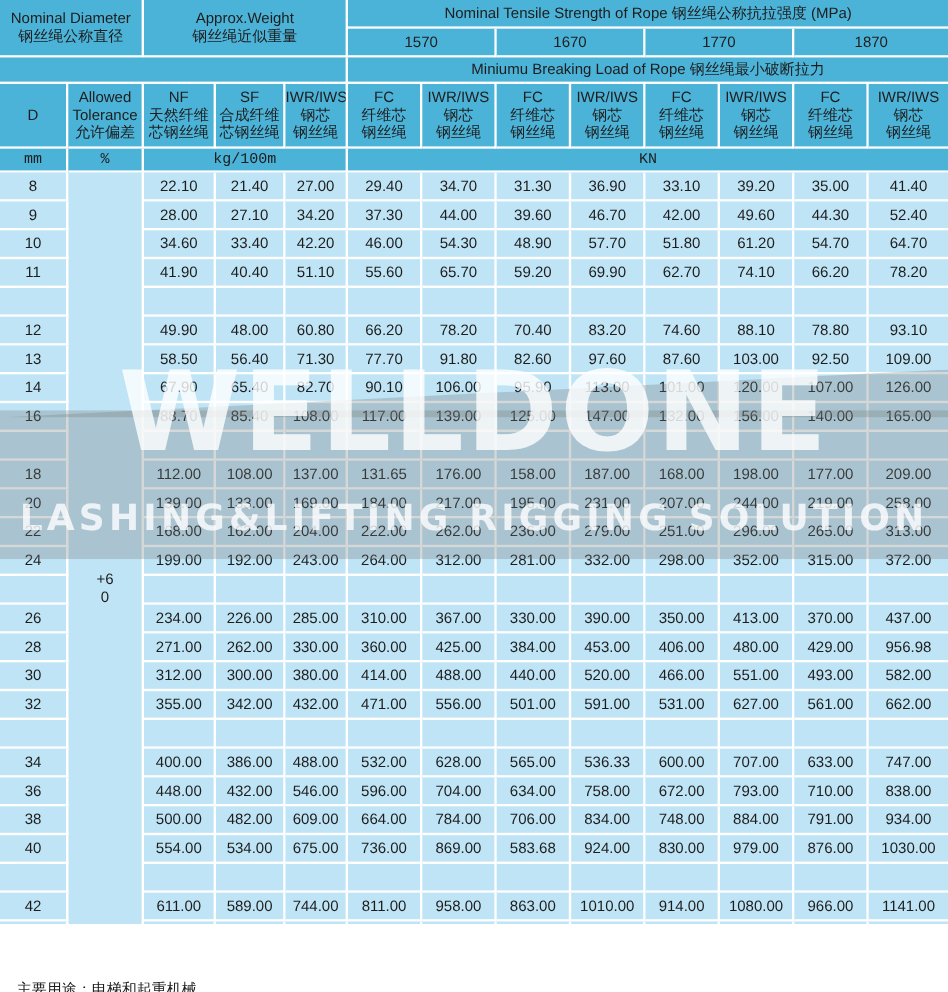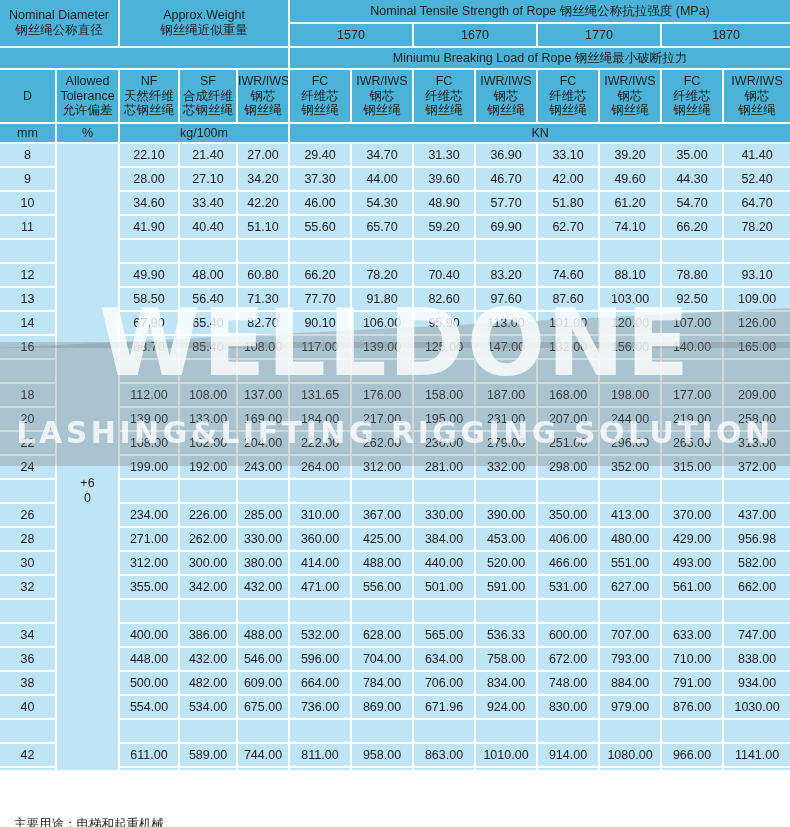--- a/index.html
+++ b/index.html
@@ -81,20 +81,21 @@
     font-weight:normal;
     line-height:1.25;
   }
   .hdr-big{font-size:12.5px;}
   .hdr .cn{display:block;}
   .hdr .en{display:block;}
   .hdr-unit{
     background:#4cb3d8 !important;
     font-size:11.5px;
     color:#0d2a33;
+    font-family:Liberation Mono, monospace;
   }
   .hdr-strength{font-size:12.5px;}
   .hdr-grade{font-size:12.5px;}
 
   
   tr.data td{height:22px;}
   tr.gap td{height:22px;border-bottom:2px solid #ffffff;}
   td.dim{font-size:12.5px;}
   td.tol{font-size:11px;line-height:1.15;}
 
@@ -571,21 +572,21 @@
           <td>791.00</td>
           <td class="last">934.00</td>
         </tr>
         <tr class="data">
           <td class="dim">40</td>
           <td>554.00</td>
           <td>534.00</td>
           <td>675.00</td>
           <td>736.00</td>
           <td>869.00</td>
-          <td>671.96</td>
+          <td>583.68</td>
           <td>924.00</td>
           <td>830.00</td>
           <td>979.00</td>
           <td>876.00</td>
           <td class="last">1030.00</td>
         </tr>
         <tr class="gap">
           <td></td>
           <td></td>
           <td></td>

